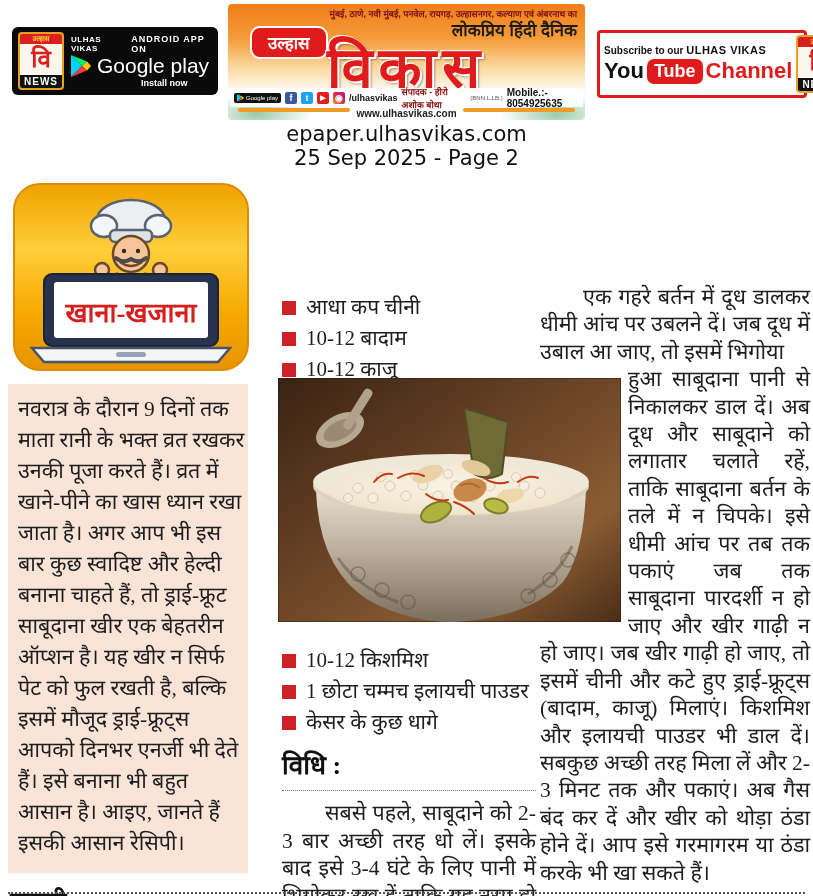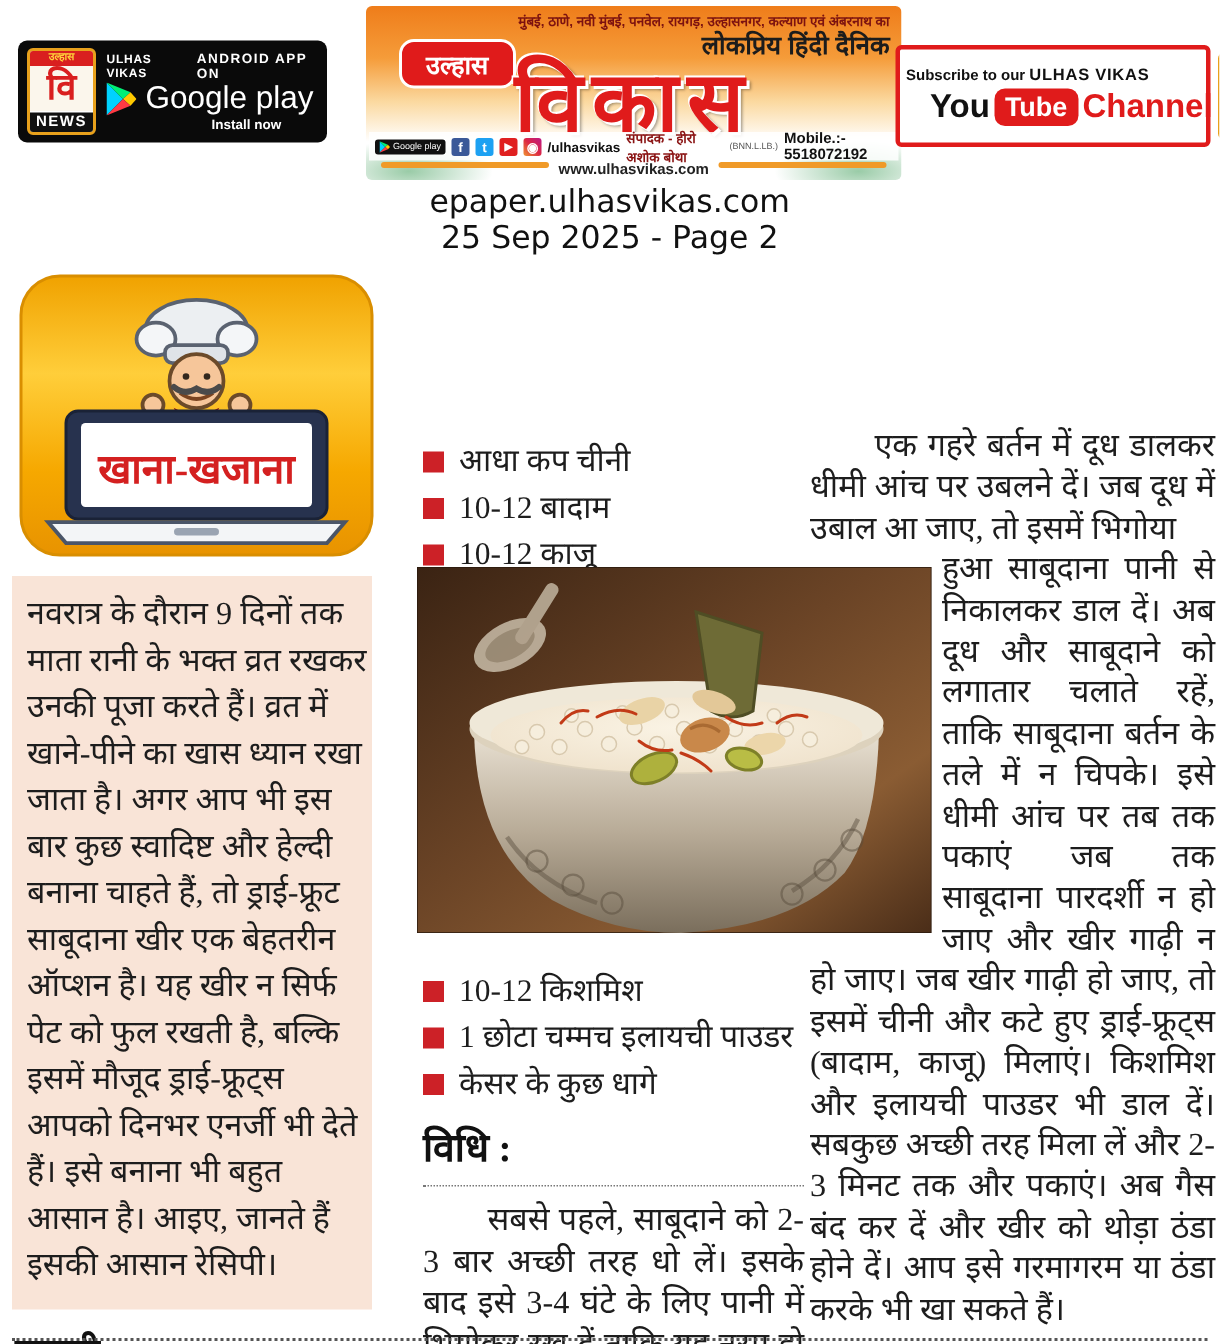--- a/index.html
+++ b/index.html
@@ -26,21 +26,21 @@
   .play-tri { width:20px; height:22px; flex-shrink:0; }
   .ab-gplay { font-size:21px; color:#fff; font-family:"Liberation Sans",sans-serif; }
   .ab-install { font-size:9px; font-weight:bold; margin-left:26px;padding-left:44px; }
 
   
   .masthead { position:absolute; left:228px; top:4px; width:357px; height:116px;
     background:
       radial-gradient(ellipse 80px 30px at 8% 95%, rgba(30,140,60,.45), rgba(30,140,60,0) 70%),
       radial-gradient(ellipse 80px 30px at 92% 95%, rgba(30,140,60,.45), rgba(30,140,60,0) 70%),
       linear-gradient(180deg,#ef7d1a 0%,#f59c3a 30%,#fbd9a0 55%,#ffffff 78%,#ffffff 100%);
-    border-radius:4px; font-family:"Liberation Sans",sans-serif;margin-left:16px; }
+    border-radius:4px; font-family:"Liberation Sans",sans-serif; }
   .mh-coverage { position:absolute; top:3px; right:8px; font-size:9px; font-weight:bold; color:#7c1210; white-space:nowrap; }
   .mh-tagline { position:absolute; top:14px; right:8px; font-size:17px; font-weight:bold; color:#1c1c1c; }
   .mh-ulhas { position:absolute; left:22px; top:22px; background:#e01b1b; color:#fff; font-weight:bold;
     font-size:17px; padding:3px 16px; border-radius:10px; border:2px solid #fff; }
   .mh-vikas { position:absolute; left:0; top:36px; width:100%; text-align:center; font-size:56px; font-weight:800;
     color:#e01b1b; letter-spacing:6px; line-height:56px;
     text-shadow:2px 2px 0 #ffffff, -1px -1px 0 #ffffff, 3px 3px 2px rgba(0,0,0,.35); }
   .mh-bottombar { position:absolute; left:2px; right:2px; bottom:13px; height:19px; background:rgba(255,255,255,.85);
     display:flex; align-items:center; gap:4px; padding:0 4px; font-size:9px; }
   .gp-chip { background:#111; color:#fff; border-radius:2px; font-size:6px; display:flex; align-items:center; gap:2px; padding:1px 3px; flex-shrink:0; }
@@ -55,21 +55,21 @@
   .mh-webline .bar { flex:1; height:4px; background:#f09a28; border-radius:2px; }
   .mh-site { font-size:10px; font-weight:bold; color:#222; }
 
   
   .yt-badge { position:absolute; left:597px; top:30px; width:210px; height:68px; background:#fff;
     border:3px solid #e01b1b; border-radius:4px; display:flex; align-items:center; padding:2px 4px; gap:4px;
     font-family:"Liberation Sans",sans-serif; }
   .yt-left { flex:1; display:flex; flex-direction:column; justify-content:flex-start; }
   .yt-sub { font-size:10px; font-weight:bold; color:#111; white-space:nowrap; }
   .yt-sub b { font-size:11px; letter-spacing:.5px; }
-  .yt-row { display:flex; align-items:center; gap:3px; margin-top:2px;margin-left:16px; }
+  .yt-row { display:flex; align-items:center; gap:3px; margin-top:2px; }
   .yt-you { font-size:22px; font-weight:800; color:#111; }
   .yt-tube { background:#e01b1b; color:#fff; font-size:18px; font-weight:800; padding:2px 7px; border-radius:7px; }
   .yt-channel { font-size:22px; font-weight:800; color:#e01b1b; }
 
   
   .epaper { position:absolute; left:0; top:122px; width:813px; text-align:center;
     font-family:"DejaVu Sans","Liberation Sans",sans-serif; color:#111; }
   .epaper .site { font-size:21px; }
   .epaper .datepage { font-size:21px; }
 
@@ -156,21 +156,21 @@
           </svg>
           <span>Google play</span>
         </span>
         <span class="soc fb">f</span>
         <span class="soc tw">t</span>
         <span class="soc yt">▶</span>
         <span class="soc ig">◉</span>
         <span class="mh-handle">/ulhasvikas</span>
         <span class="mh-editor">संपादक - हीरो अशोक बोथा</span>
         <span class="mh-editor-suffix">(BNN.L.LB.)</span>
-        <span class="mh-mobile">Mobile.:- 5518072192</span>
+        <span class="mh-mobile">Mobile.:- 8054925635</span>
       </div>
       <div class="mh-webline">
         <span class="bar"></span>
         <span class="mh-site">www.ulhasvikas.com</span>
         <span class="bar"></span>
       </div>
     </div>
 
     <div class="yt-badge">
       <div class="yt-left">

